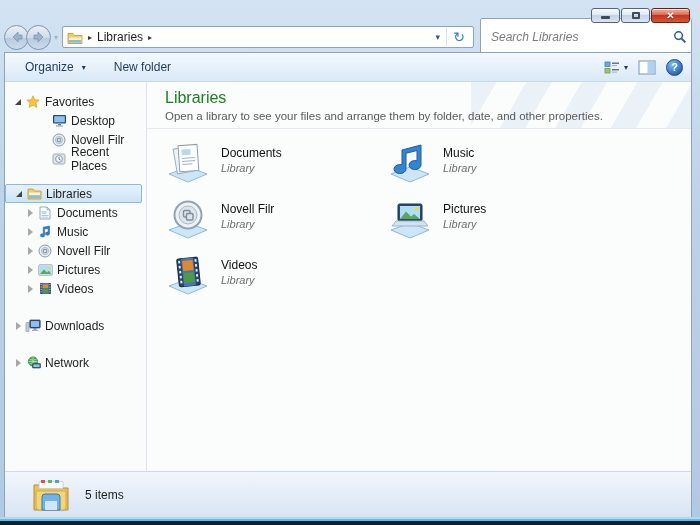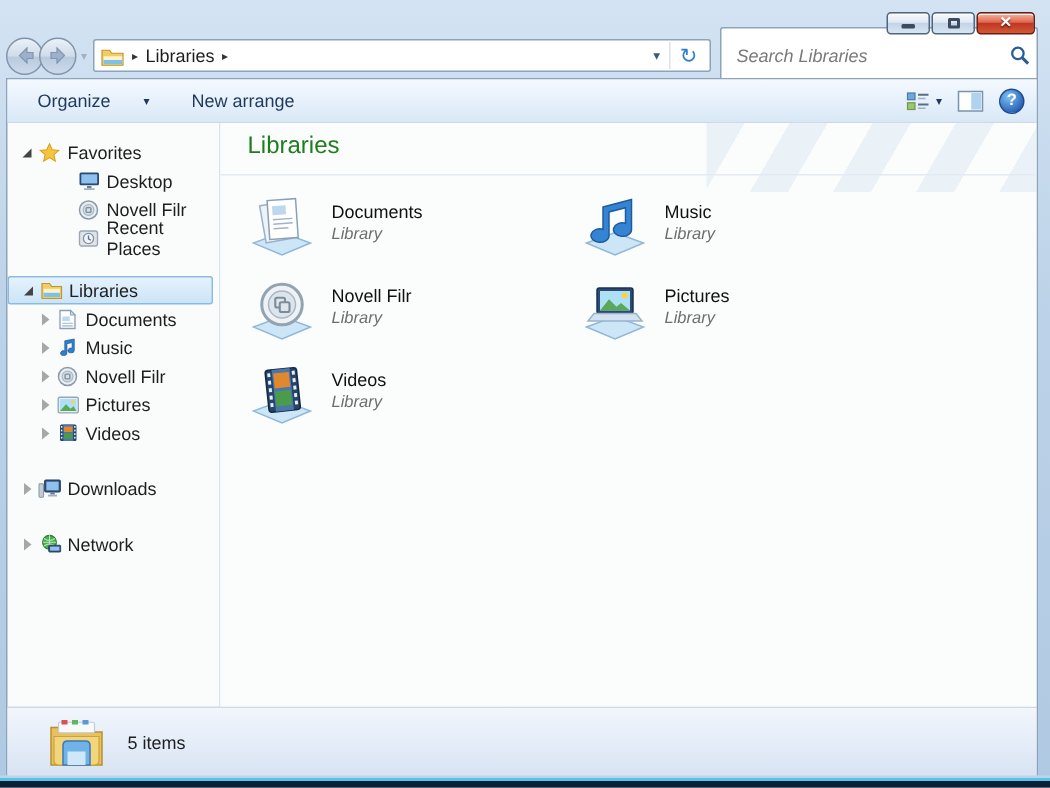--- a/index.html
+++ b/index.html
@@ -35,21 +35,21 @@
   .search-box{width:212px;height:39px;margin-left:6px;background:#fff;border:1px solid #8ca3ba;
     border-radius:2px;display:flex;align-items:center;padding:0 4px 0 8px;}
   .search-box input{flex:1;border:none;outline:none;font-size:12px;font-style:italic;color:#444;
     background:transparent;min-width:0;}
   .search-box input::placeholder{color:#7a7a7a;font-style:italic;}
   
   .client{position:absolute;left:4px;right:8px;top:52px;bottom:8px;display:flex;flex-direction:column;
     border:1px solid #8ca3ba;border-bottom:none;background:#f9fcfb;}
   .toolbar{height:29px;flex:none;display:flex;align-items:center;padding:0 8px 0 12px;
     background:linear-gradient(#f4f9fe,#e7f1fb 50%,#d9e8f7);border-bottom:1px solid #cbd9e8;}
-  .tb-btn{display:flex;align-items:center;gap:22px;padding:3px 8px;border-radius:2px;
+  .tb-btn{display:flex;align-items:center;gap:8px;padding:3px 8px;border-radius:2px;
     font-size:12px;color:#1e395b;cursor:default;}
   .tb-caret{font-size:8px;color:#1e395b;}
   .tb-right{margin-left:auto;display:flex;align-items:center;gap:10px;}
   .tb-ico{display:flex;align-items:center;gap:3px;}
   .help-circ{width:17px;height:17px;border-radius:50%;
     background:radial-gradient(circle at 35% 30%,#7cc0f0,#2a62b8 75%);
     color:#fff;font-size:11px;font-weight:bold;display:flex;align-items:center;justify-content:center;
     border:1px solid #1d4a90;}
   
   .body{flex:1;display:flex;min-height:0;}
@@ -145,21 +145,21 @@
   </div>
 
   <div class="client">
 
     <div class="toolbar">
       <div class="tb-btn">
         <span>Organize</span>
         <span class="tb-caret">▾</span>
       </div>
       <div class="tb-btn" style="margin-left:12px;">
-        <span>New arrange</span>
+        <span>New folder</span>
       </div>
 
       <div class="tb-right">
         <div class="tb-ico">
           <svg width="17" height="15" viewBox="0 0 17 15">
             <rect x="1" y="2" width="5" height="4.5" fill="#6fa8d8" stroke="#4a7cab" stroke-width="0.8"></rect>
             <rect x="1" y="8.5" width="5" height="4.5" fill="#9fc474" stroke="#6f9a4a" stroke-width="0.8"></rect>
             <line x1="8" y1="3.2" x2="15" y2="3.2" stroke="#5a6e82" stroke-width="1.4"></line>
             <line x1="8" y1="5.6" x2="13" y2="5.6" stroke="#9fb0c0" stroke-width="1"></line>
             <line x1="8" y1="9.7" x2="15" y2="9.7" stroke="#5a6e82" stroke-width="1.4"></line>
@@ -352,20 +352,21 @@
                 <rect x="7.4" y="8.4" width="6.2" height="2.7" fill="#8ec1ee"></rect>
               </svg>
           </span>
           <span class="tlabel">Network</span>
         </div>
       </div>
 
       <div class="content">
         <div class="content-header">
           <h1 class="content-title">Libraries</h1>
+          <div class="content-sub">Open a library to see your files and arrange them by folder, date, and other properties.</div>
         </div>
 
         <div class="tiles">
 
           <div class="tile">
             <span class="tile-icon">
               <svg width="46" height="44" viewBox="0 0 46 44">
                 <path d="M4 33 L23 26 L42 33 L23 41 Z" fill="#cde6f7" stroke="#8fb8d8" stroke-width="1"></path>
                 <g transform="rotate(-10 22 18)">
                     <rect x="10" y="6" width="19" height="25" fill="#eef3f8" stroke="#9ab0c8" stroke-width="1"></rect>

